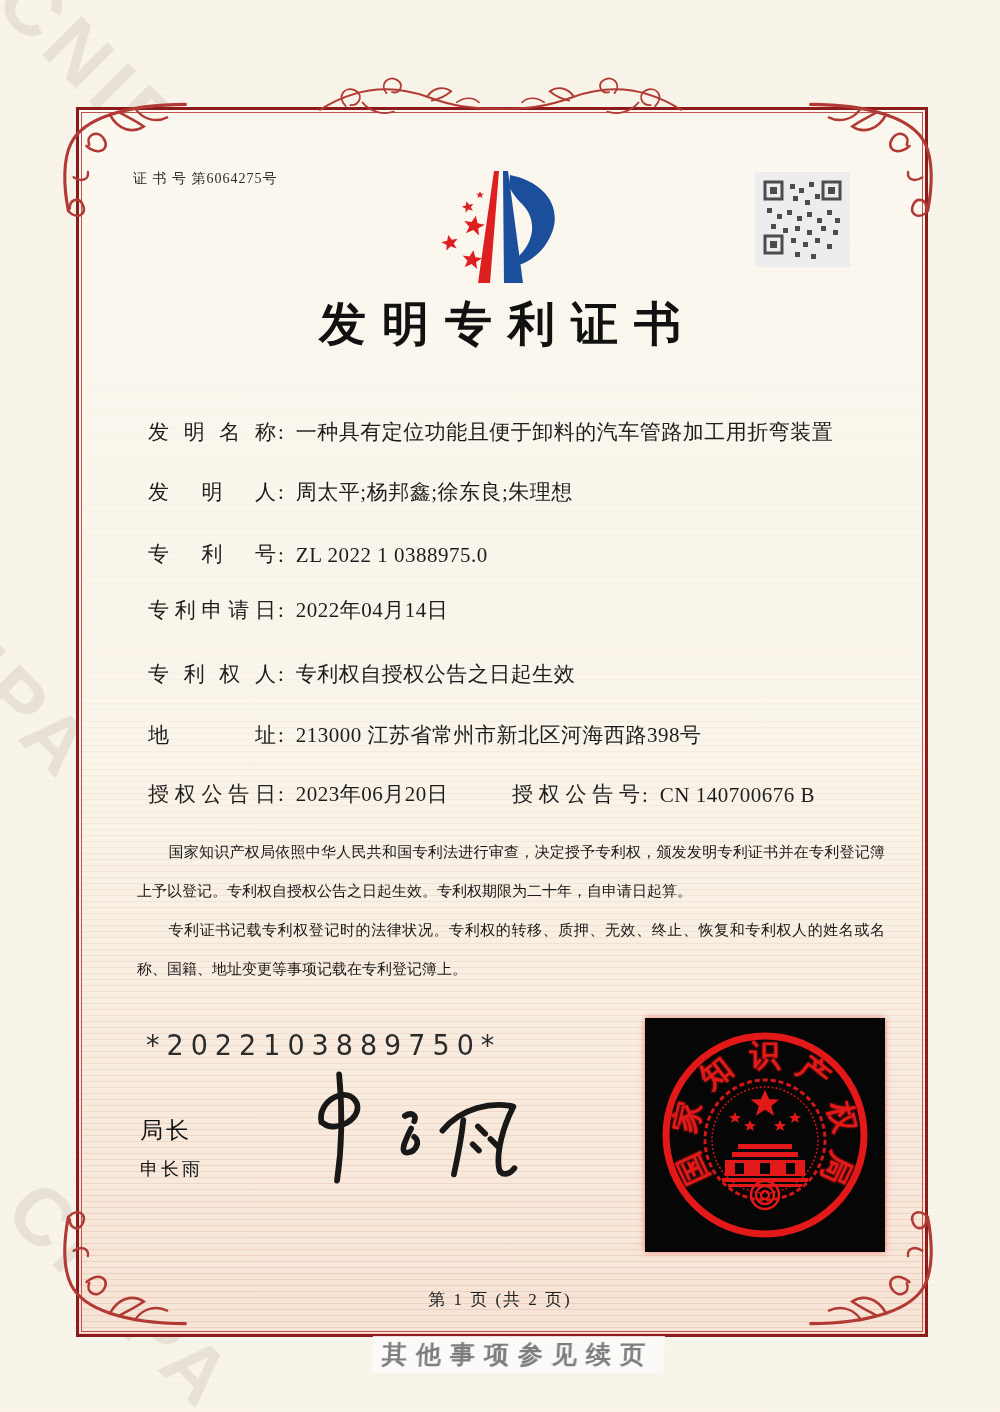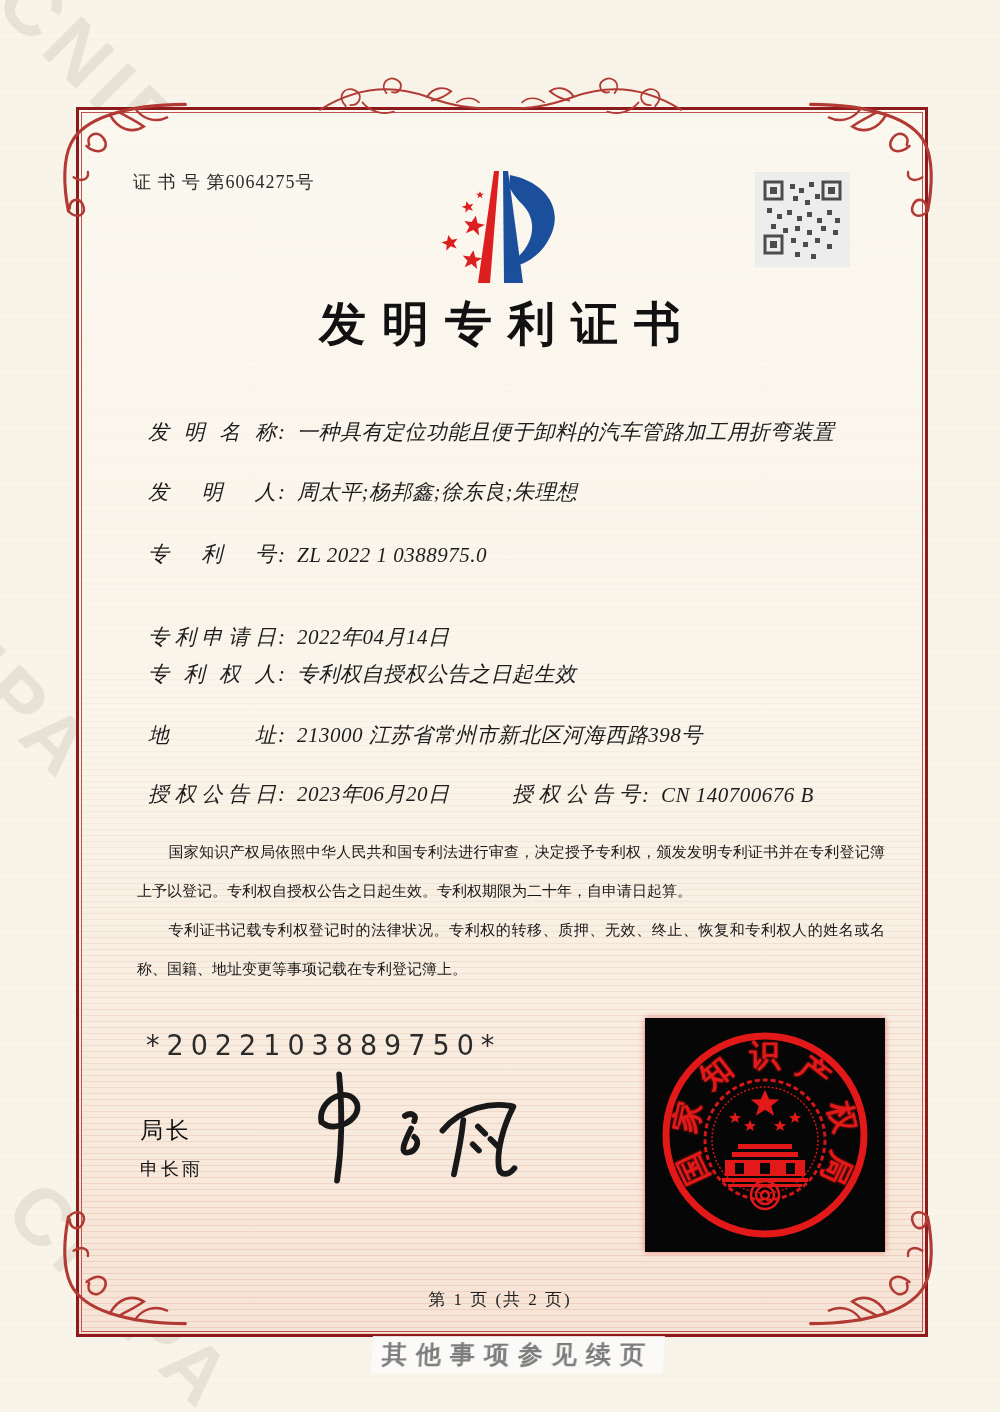--- a/index.html
+++ b/index.html
@@ -45,32 +45,32 @@
   .orn.tl{left:58px;top:94px;transform:scaleY(-1);}
   .orn.tr{left:808px;top:94px;transform:scale(-1,-1);}
   .orn.bl{left:58px;top:1204px;}
   .orn.br{left:808px;top:1204px;transform:scaleX(-1);}
   .orn.tc-l{left:318px;top:74px;}
   .orn.tc-r{left:498px;top:74px;transform:scaleX(-1);}
 
   
   .cert-no{
     position:absolute;left:133px;top:170px;z-index:4;
-    font-size:18px;color:#2a2a2a;letter-spacing:1px;
+    font-size:14px;color:#2a2a2a;letter-spacing:1px;
   }
   .logo{position:absolute;left:428px;top:163px;z-index:4;}
   .qr{position:absolute;left:755px;top:172px;z-index:4;}
   .title{
     position:absolute;left:0;width:1000px;top:293px;z-index:4;
     text-align:center;font-size:47px;font-weight:bold;color:#111;
     letter-spacing:16px;text-indent:16px;
   }
 
   
-  .frow{position:absolute;left:148px;z-index:4;font-size:21px;color:#1d1d1d;white-space:nowrap;font-style:italic;}
+  .frow{position:absolute;left:148px;z-index:4;font-size:21px;color:#1d1d1d;white-space:nowrap;}
   .flabel{
     display:inline-block;width:128px;vertical-align:bottom;
     text-align:justify;text-align-last:justify;
   }
   .fcolon{margin:0 12px 0 2px;}
   .fvalue{letter-spacing:.5px;}
   .fgroup2{position:absolute;left:364px;top:0;}
 
   
   .paras{
@@ -237,21 +237,21 @@
 
 <div class="frow" style="top:418px">
   <span class="flabel">发明名称</span><span class="fcolon">:</span><span class="fvalue">一种具有定位功能且便于卸料的汽车管路加工用折弯装置</span>
 </div>
 <div class="frow" style="top:478px">
   <span class="flabel">发明人</span><span class="fcolon">:</span><span class="fvalue">周太平;杨邦鑫;徐东良;朱理想</span>
 </div>
 <div class="frow" style="top:540px">
   <span class="flabel">专利号</span><span class="fcolon">:</span><span class="fvalue">ZL 2022 1 0388975.0</span>
 </div>
-<div class="frow" style="top:623px">
+<div class="frow" style="top:596px">
   <span class="flabel">专利申请日</span><span class="fcolon">:</span><span class="fvalue">2022年04月14日</span>
 </div>
 <div class="frow" style="top:660px">
   <span class="flabel">专利权人</span><span class="fcolon">:</span><span class="fvalue">专利权自授权公告之日起生效</span>
 </div>
 <div class="frow" style="top:721px">
   <span class="flabel">地址</span><span class="fcolon">:</span><span class="fvalue">213000 江苏省常州市新北区河海西路398号</span>
 </div>
 <div class="frow" style="top:780px">
   <span class="flabel">授权公告日</span><span class="fcolon">:</span><span class="fvalue">2023年06月20日</span>

